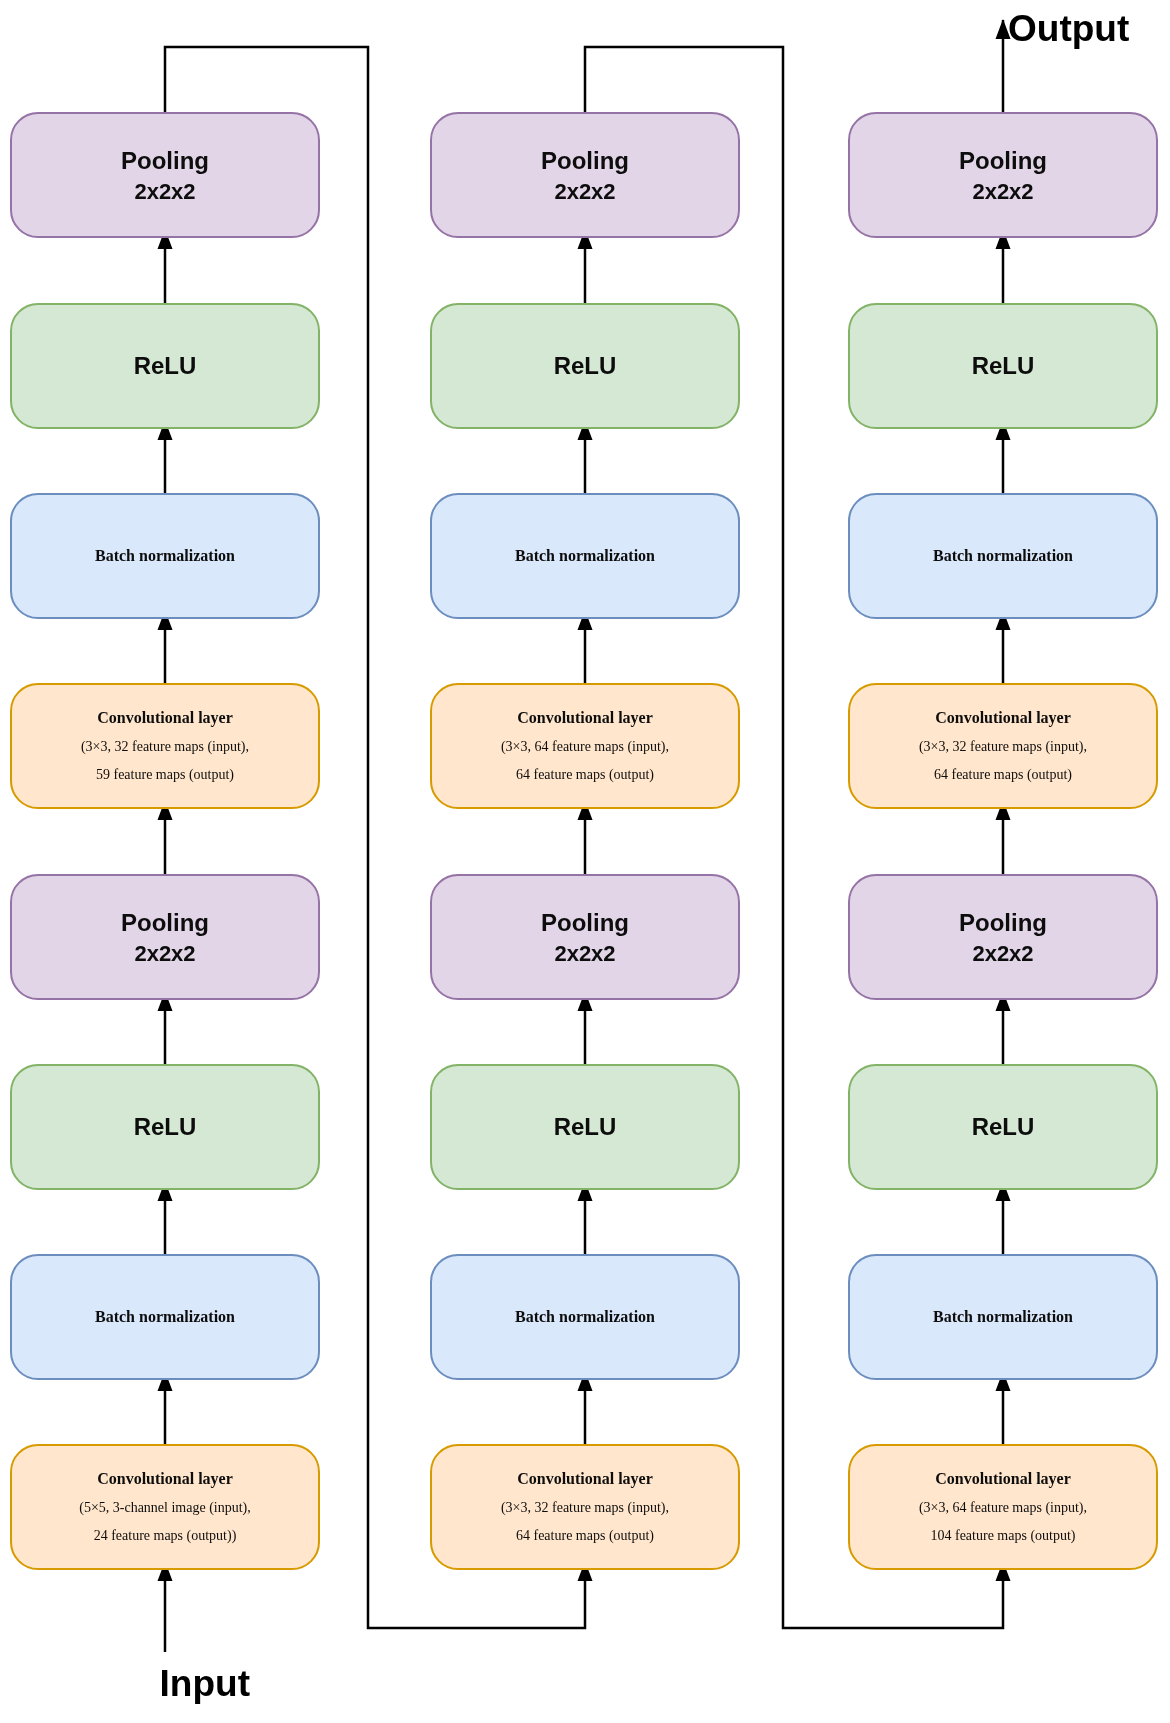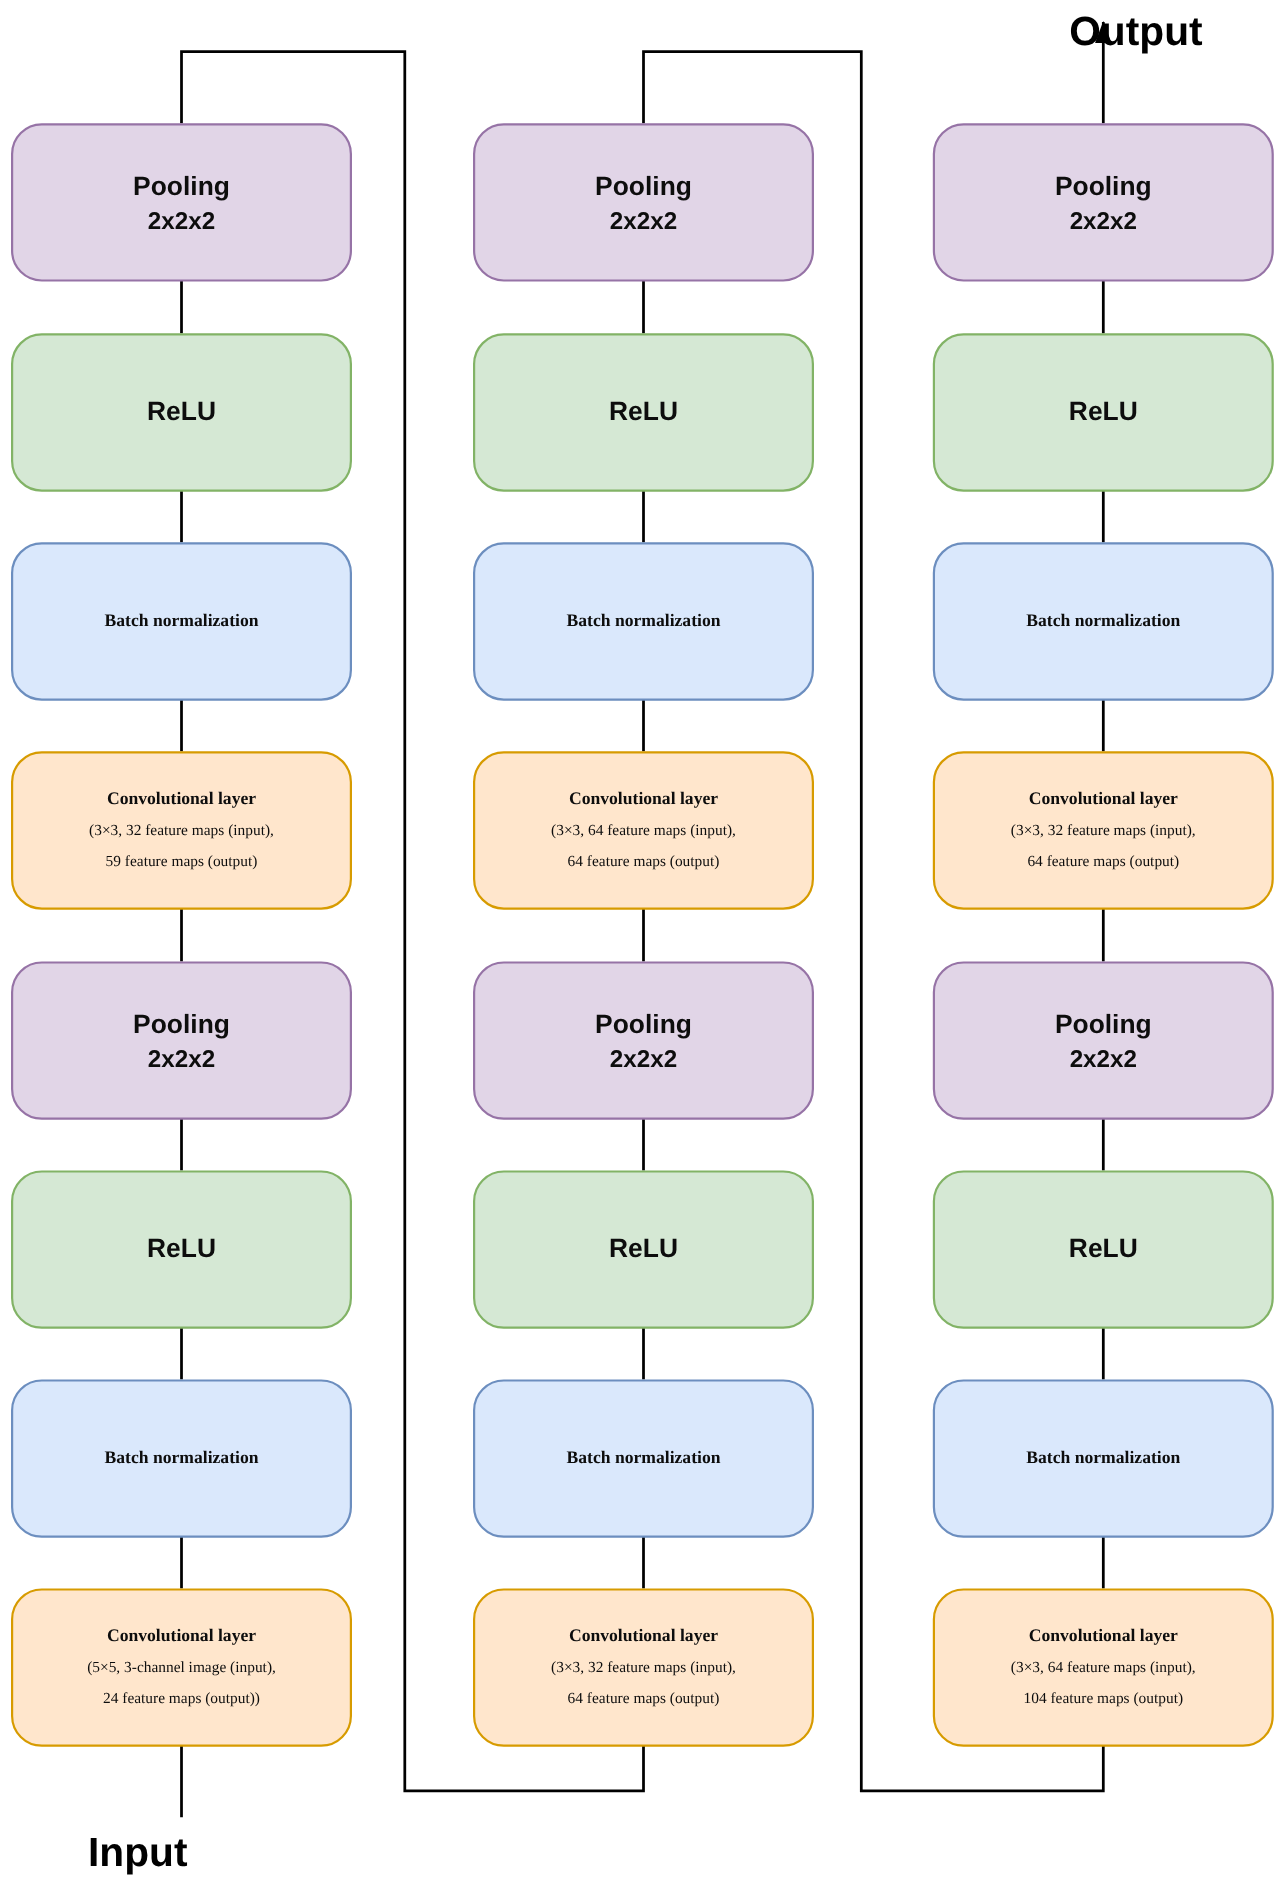--- a/index.html
+++ b/index.html
@@ -12,21 +12,21 @@
   }
   .wires{
     position:absolute;
     left:0;top:0;
     width:1170px;height:1723px;
     pointer-events:none;
   }
   .block{
     position:absolute;
     width:310px;
-    height:144px;
+    height:126px;
     box-sizing:border-box;
     border:2px solid #000;
     border-radius:28px;
     display:flex;
     flex-direction:column;
     align-items:center;
     justify-content:center;
     text-align:center;
     color:#0d0d0d;
     white-space:nowrap;
@@ -49,22 +49,22 @@
   .s-sans{font-family:"Liberation Sans",sans-serif;font-weight:700;font-size:22px;line-height:29px;}
   .t-serif{font-family:"Liberation Serif",serif;font-weight:700;font-size:16px;line-height:30px;}
   .s-serif{font-family:"Liberation Serif",serif;font-weight:400;font-size:14px;line-height:28px;}
   .io-label{
     position:absolute;
     font-family:"Liberation Sans",sans-serif;
     font-weight:700;
     font-size:37px;
     color:#000;
   }
-  .input-label{left:80px;top:1663px;width:170px;text-align:left;}
-  .output-label{left:972px;top:8px;}
+  .input-label{left:80px;top:1663px;width:170px;text-align:right;}
+  .output-label{left:1008px;top:8px;}
 </style>
 </head>
 <body>
 
 <div class="canvas">
 
   <svg class="wires" viewBox="0 0 1170 1723">
     <defs>
       <marker id="ah" markerUnits="userSpaceOnUse" markerWidth="24" markerHeight="18" refX="19" refY="8" orient="auto">
         <path d="M0,0.5 L20,8 L0,15.5 Z" fill="#000"></path>

